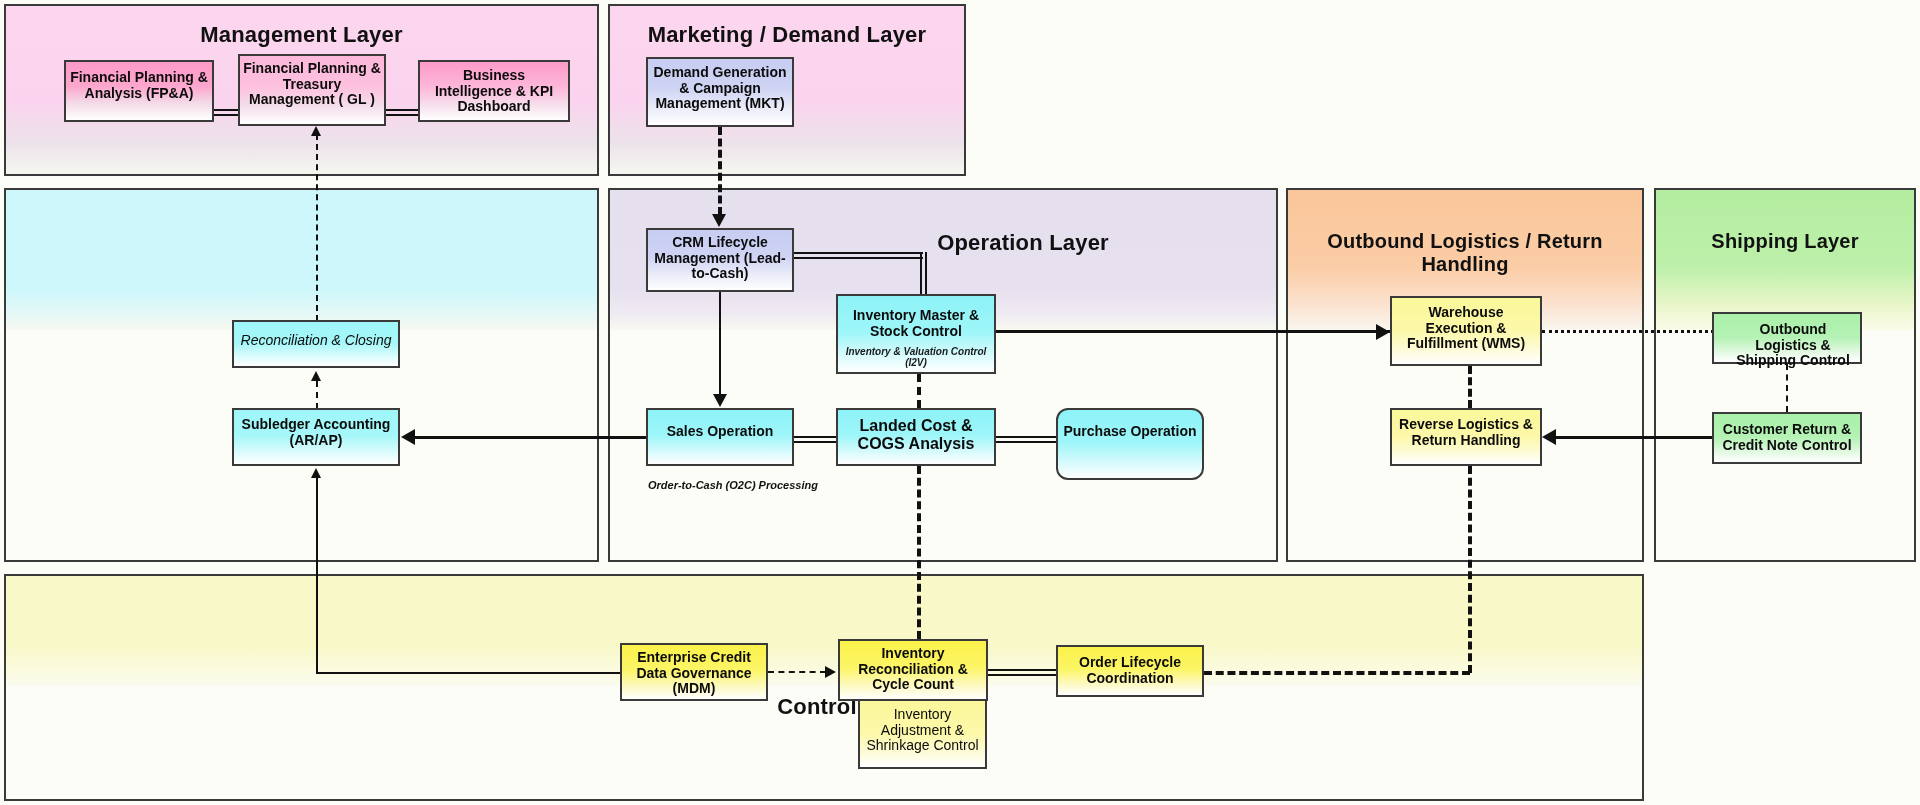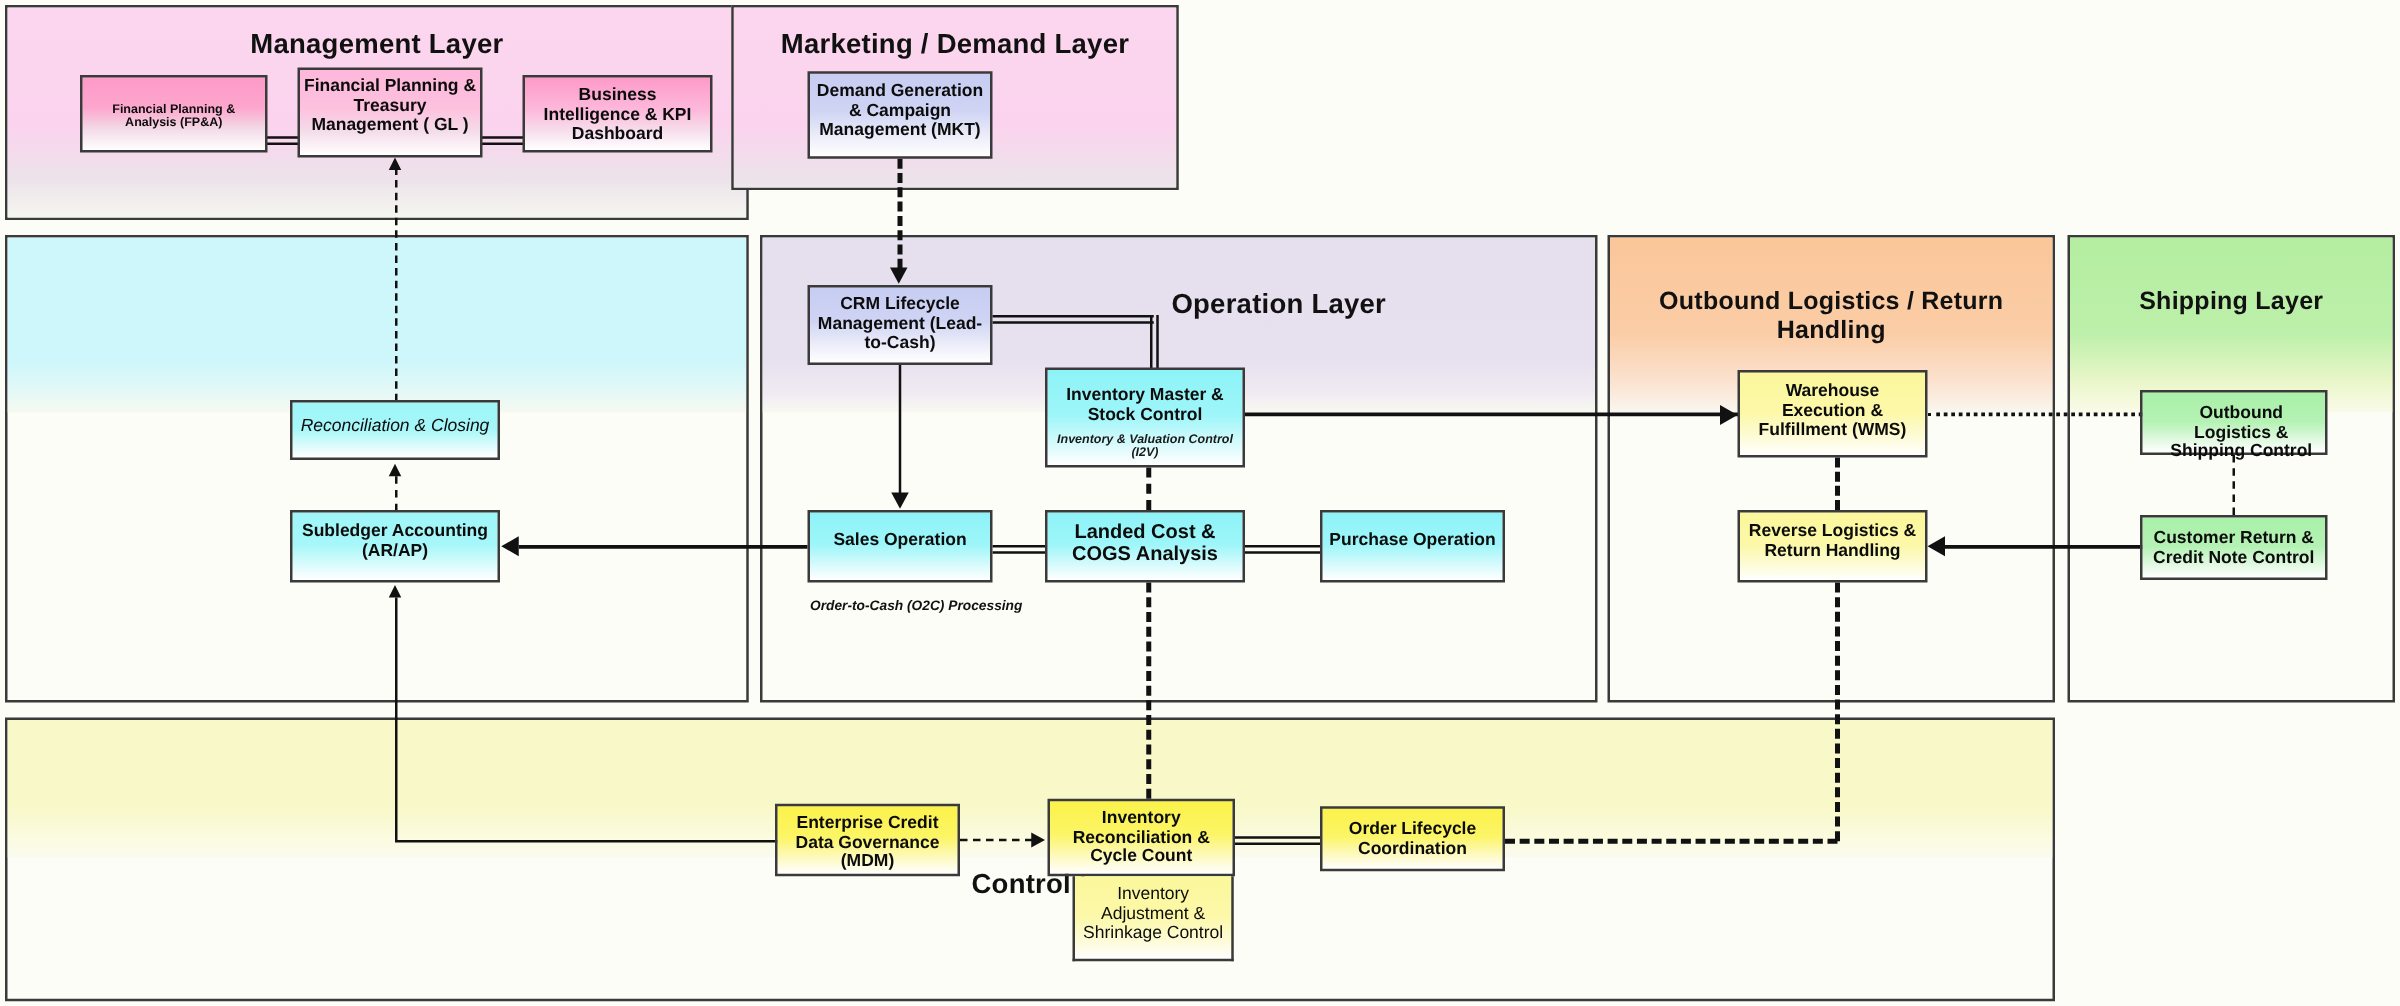--- a/index.html
+++ b/index.html
@@ -67,36 +67,36 @@
 <body>
 
 <div id="stage">
 
   <div class="layer" style="left:4px;top:4px;width:595px;height:172px;">
     <div class="tint t-pink" style="height:172px;"></div>
     <div class="layer-title" style="top:16px;font-size:22px;">Management Layer</div>
   </div>
 
   <div class="node n-magenta" style="left:64px;top:60px;width:150px;height:62px;">
-    <span class="lbl" style="font-size:10px;padding-top:20px;">Financial Planning &amp; Analysis (FP&amp;A)</span>
+    <span class="lbl" style="font-size:14px;padding-top:8px;">Financial Planning &amp; Analysis (FP&amp;A)</span>
   </div>
 
   <div class="node n-pink" style="left:238px;top:54px;width:148px;height:72px;">
     <span class="lbl" style="font-size:14px;padding-top:5px;">Financial Planning &amp; Treasury Management ( GL )</span>
   </div>
 
   <div class="node n-pink2" style="left:418px;top:60px;width:152px;height:62px;">
     <span class="lbl" style="font-size:14px;padding-top:6px;">Business Intelligence &amp; KPI Dashboard</span>
   </div>
 
   <div class="dbl dbl-h" style="left:212px;top:109px;width:28px;"></div>
 
   <div class="dbl dbl-h" style="left:384px;top:109px;width:36px;"></div>
 
-  <div class="layer" style="left:585px;top:4px;width:358px;height:148px;">
+  <div class="layer" style="left:608px;top:4px;width:358px;height:172px;">
     <div class="tint t-pink" style="height:172px;"></div>
     <div class="layer-title" style="top:16px;font-size:22px;">Marketing / Demand Layer</div>
   </div>
 
   <div class="node n-blue" style="left:646px;top:57px;width:148px;height:70px;">
     <span class="lbl" style="font-size:14px;padding-top:6px;">Demand Generation &amp; Campaign Management (MKT)</span>
   </div>
 
   <div class="layer" style="left:4px;top:188px;width:595px;height:374px;">
     <div class="tint t-cyan" style="height:140px;"></div>
@@ -126,21 +126,21 @@
   </div>
 
   <div class="node n-cyan2" style="left:646px;top:408px;width:148px;height:58px;">
     <span class="lbl" style="font-size:14px;padding-top:14px;">Sales Operation</span>
   </div>
 
   <div class="node n-cyan2" style="left:836px;top:408px;width:160px;height:58px;">
     <span class="lbl" style="font-size:16px;padding-top:7px;">Landed Cost &amp; COGS Analysis</span>
   </div>
 
-  <div class="node n-cyan2" style="left:1056px;top:408px;width:148px;height:58px;">
+  <div class="node n-cyan2" style="left:1056px;top:408px;width:148px;height:72px;border-radius:12px;">
     <span class="lbl" style="font-size:14px;padding-top:14px;">Purchase Operation</span>
   </div>
 
   <div class="caption" style="left:648px;top:479px;font-size:11px;">Order-to-Cash (O2C) Processing</div>
 
   <div class="layer" style="left:1286px;top:188px;width:358px;height:374px;">
     <div class="tint t-orange" style="height:140px;"></div>
     <div class="layer-title" style="top:40px;font-size:20px;">Outbound Logistics / Return Handling</div>
   </div>
 

